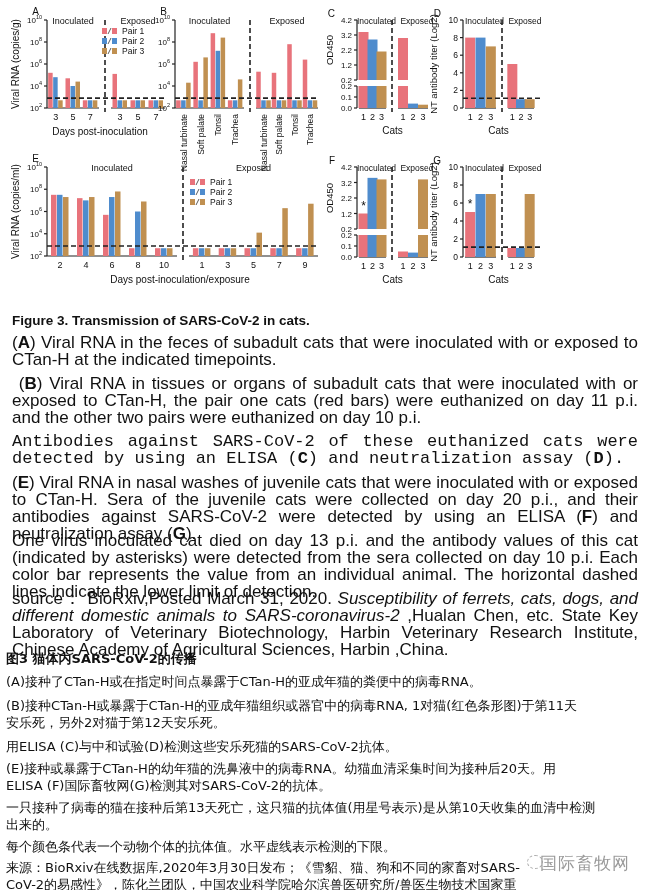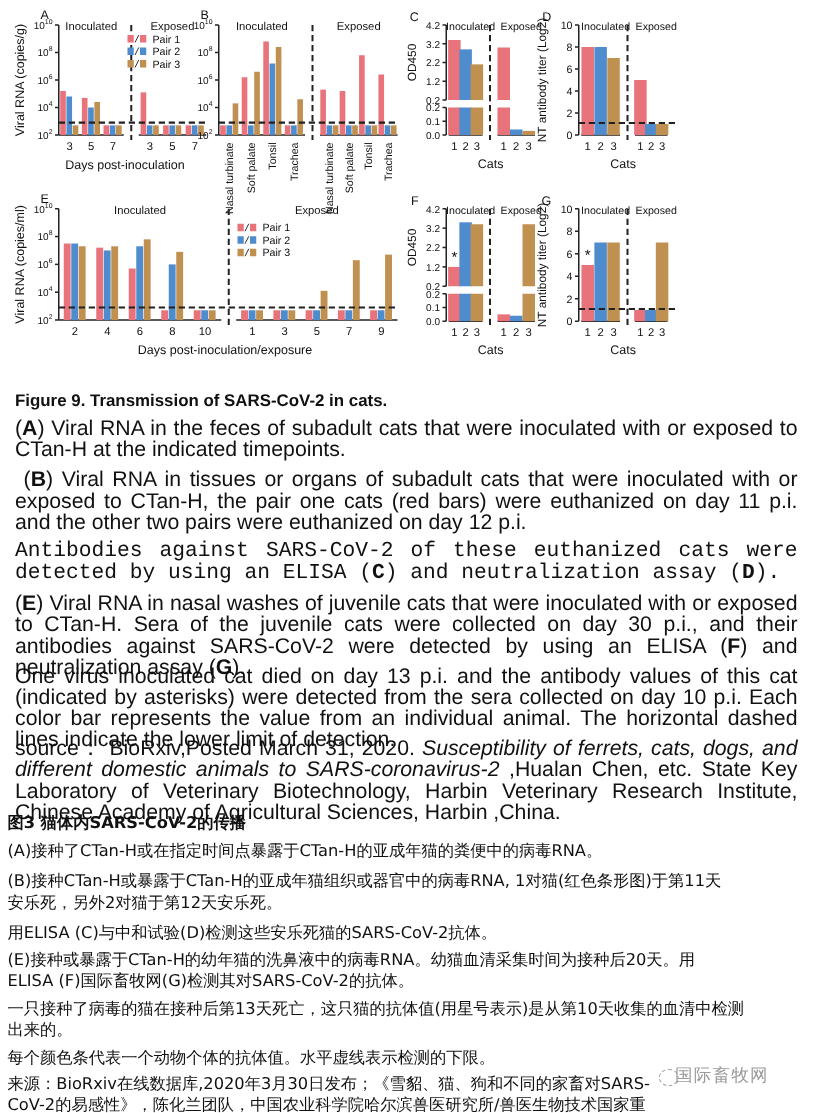--- a/index.html
+++ b/index.html
@@ -3,21 +3,21 @@
 <meta charset="utf-8">
 <style>
   html,body{margin:0;padding:0;background:#fff;}
   body{width:650px;height:890px;overflow:hidden;position:relative;font-family:"Liberation Sans",sans-serif;color:#111;}
   #figure{position:absolute;left:0;top:0;width:650px;height:300px;}
   svg text{font-family:"Liberation Sans",sans-serif;fill:#111;}
   .cap{position:absolute;left:12px;width:626px;font-size:17px;line-height:17px;text-align:justify;font-family:"Liberation Sans",sans-serif;}
   .cap b{font-weight:bold;}
   .zh{position:absolute;left:6px;width:620px;font-size:13px;line-height:17px;font-family:"DejaVu Sans",sans-serif;}
   .zh-title{font-weight:bold;font-size:13px;}
-  .wm{position:absolute;left:540px;top:852px;font-size:14px;color:#9a9a9a;font-family:"DejaVu Sans",sans-serif;letter-spacing:1px;}
+  .wm{position:absolute;left:540px;top:852px;font-size:17px;color:#9a9a9a;font-family:"DejaVu Sans",sans-serif;letter-spacing:1px;}
   .wm-icon{position:absolute;left:527px;top:855px;width:14px;height:12px;border:1px dashed #aaa;border-radius:50%;}
 </style>
 </head>
 <body>
 
 <svg id="figure" width="650" height="300" viewBox="0 0 650 300">
     <line x1="47" y1="20" x2="47" y2="108" stroke="#222" stroke-width="1.2"></line>
     <line x1="44" y1="108" x2="47" y2="108" stroke="#222" stroke-width="1.2"></line>
     <text x="42" y="111" font-size="8" text-anchor="end">10<tspan dy="-4" font-size="5.5">2</tspan></text>
     <line x1="44" y1="86" x2="47" y2="86" stroke="#222" stroke-width="1.2"></line>
@@ -344,25 +344,25 @@
     <text x="521" y="269" font-size="9" text-anchor="middle">2</text>
     <rect x="524.6666666666666" y="194" width="10" height="63" fill="#c09051"></rect>
     <text x="529.6666666666666" y="269" font-size="9" text-anchor="middle">3</text>
     <text x="525" y="171" font-size="8.5" text-anchor="middle">Exposed</text>
     <line x1="502" y1="167" x2="502" y2="261" stroke="#222222" stroke-width="1.6" stroke-dasharray="5,3"></line>
     <line x1="463" y1="247.1" x2="540" y2="247.1" stroke="#222222" stroke-width="1.6" stroke-dasharray="5,3"></line>
     <text x="437" y="212" font-size="9.5" text-anchor="middle" transform="rotate(-90 437 212)">NT antibody titer (Log2)</text>
     <text x="498.5" y="283" font-size="10" text-anchor="middle">Cats</text>
   </svg>
 
-<div class="cap" style="top:312px;font-weight:bold;font-size:13.5px;">Figure 9. Transmission of SARS-CoV-2 in cats.</div>
+<div class="cap" style="top:312px;font-weight:bold;font-size:13.5px;">Figure 3. Transmission of SARS-CoV-2 in cats.</div>
 <div class="cap" style="top:334px;">(<b>A</b><span>) Viral RNA in the feces of subadult cats that were inoculated with or exposed to CTan-H at the indicated timepoints.</span></div>
-<div class="cap" style="top:375px;">&nbsp;(<b>B</b><span>) Viral RNA in tissues or organs of subadult cats that were inoculated with or exposed to CTan-H, the pair one cats (red bars) were euthanized on day 11 p.i. and the other two pairs were euthanized on day 12 p.i.</span></div>
+<div class="cap" style="top:375px;">&nbsp;(<b>B</b><span>) Viral RNA in tissues or organs of subadult cats that were inoculated with or exposed to CTan-H, the pair one cats (red bars) were euthanized on day 11 p.i. and the other two pairs were euthanized on day 10 p.i.</span></div>
 <div class="cap" style="top:433px;font-family:Liberation Mono, monospace;"><span>Antibodies against SARS-CoV-2 of these euthanized cats were detected by using an ELISA (</span><b>C</b><span>) and neutralization assay (</span><b>D</b><span>).</span></div>
-<div class="cap" style="top:474px;">(<b>E</b><span>) Viral RNA in nasal washes of juvenile cats that were inoculated with or exposed to CTan-H. Sera of the juvenile cats were collected on day 30 p.i., and their antibodies against SARS-CoV-2 were detected by using an ELISA (</span><b>F</b><span>) and neutralization assay (</span><b>G</b><span>).</span></div>
+<div class="cap" style="top:474px;">(<b>E</b><span>) Viral RNA in nasal washes of juvenile cats that were inoculated with or exposed to CTan-H. Sera of the juvenile cats were collected on day 20 p.i., and their antibodies against SARS-CoV-2 were detected by using an ELISA (</span><b>F</b><span>) and neutralization assay (</span><b>G</b><span>).</span></div>
 <div class="cap" style="top:532px;">One virus inoculated cat died on day 13 p.i. and the antibody values of this cat (indicated by asterisks) were detected from the sera collected on day 10 p.i. Each color bar represents the value from an individual animal. The horizontal dashed lines indicate the lower limit of detection.</div>
 <div class="cap" style="top:590px;"><span>source： BioRxiv,Posted March 31, 2020. </span><i>Susceptibility of ferrets, cats, dogs, and different domestic animals to SARS-coronavirus-2</i><span> ,Hualan Chen, etc. State Key Laboratory of Veterinary Biotechnology, Harbin Veterinary Research Institute, Chinese Academy of Agricultural Sciences, Harbin ,China.</span></div>
 
 <div class="zh zh-title" style="top:650px;">图3 猫体内SARS-CoV-2的传播</div>
 <div class="zh" style="top:673px;">(A)接种了CTan-H或在指定时间点暴露于CTan-H的亚成年猫的粪便中的病毒RNA。</div>
 <div class="zh" style="top:697px;width:580px;">(B)接种CTan-H或暴露于CTan-H的亚成年猫组织或器官中的病毒RNA, 1对猫(红色条形图)于第11天安乐死，另外2对猫于第12天安乐死。</div>
 <div class="zh" style="top:738px;">用ELISA (C)与中和试验(D)检测这些安乐死猫的SARS-CoV-2抗体。</div>
 <div class="zh" style="top:760px;width:580px;">(E)接种或暴露于CTan-H的幼年猫的洗鼻液中的病毒RNA。幼猫血清采集时间为接种后20天。用ELISA (F)国际畜牧网(G)检测其对SARS-CoV-2的抗体。</div>
 <div class="zh" style="top:799px;width:600px;">一只接种了病毒的猫在接种后第13天死亡，这只猫的抗体值(用星号表示)是从第10天收集的血清中检测出来的。</div>
 <div class="zh" style="top:838px;">每个颜色条代表一个动物个体的抗体值。水平虚线表示检测的下限。</div>

